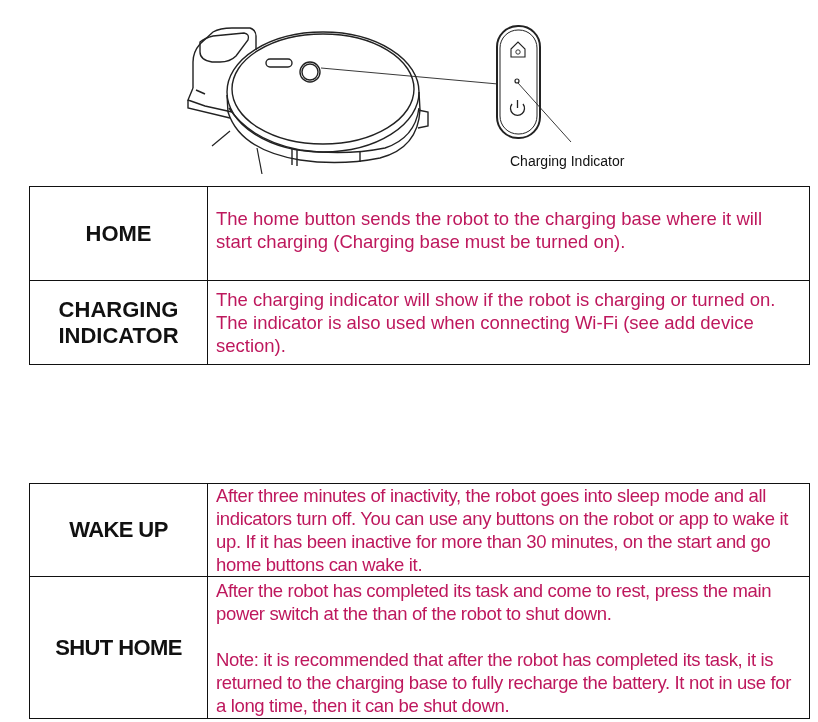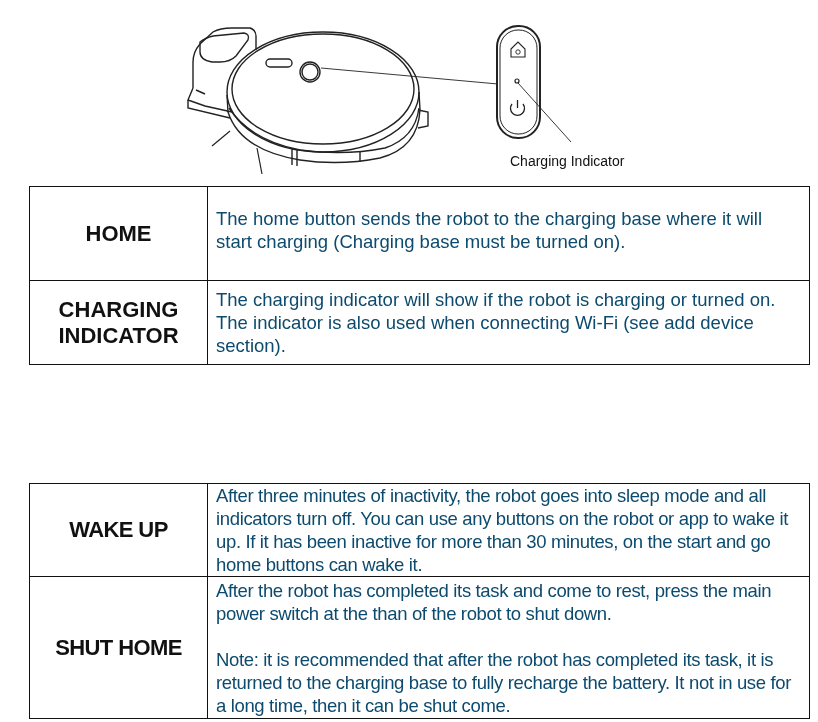--- a/index.html
+++ b/index.html
@@ -3,21 +3,21 @@
 <meta charset="utf-8">
 <style>
   html, body { margin: 0; padding: 0; background: #ffffff; }
   body { width: 818px; height: 722px; position: relative; overflow: hidden; font-family: "Liberation Sans", sans-serif; color: #111; }
   .figure { position: absolute; left: 0; top: 0; width: 818px; height: 180px; }
   .figure svg { position: absolute; left: 0; top: 0; }
   .callout-label { position: absolute; left: 510px; top: 153px; font-size: 14px; color: #111; font-family: "Liberation Sans", sans-serif; }
   table.spec { position: absolute; border-collapse: collapse; left: 29px; width: 781px; table-layout: fixed; }
   table.spec td { border: 1.5px solid #111; vertical-align: middle; padding: 0; }
   table.spec td.term { width: 177px; text-align: center; font-weight: bold; font-size: 22px; line-height: 26px; color: #111; }
-  table.spec td.desc { font-size: 18.5px; line-height: 23px; padding: 0 6px 0 8px; color: #0c4a6e; }
+  table.spec td.desc { font-size: 18.5px; line-height: 23px; padding: 0 6px 0 8px; color: #be185d; }
   #table1 { top: 186px; padding-left: 13px; }
   #table2 { top: 483px; }
   .desc p { margin: 0; }
   .desc p + p { margin-top: 23px; }
   .condensed { letter-spacing: -0.35px; }
   .condensed-term { letter-spacing: -0.6px; }
 </style>
 </head>
 <body>
 
@@ -88,17 +88,17 @@
       <tr style="height:93px;">
     <td class="term condensed-term">WAKE UP</td>
     <td class="desc condensed">
           <p>After three minutes of inactivity, the robot goes into sleep mode and all indicators turn off. You can use any buttons on the robot or app to wake it up. If it has been inactive for more than 30 minutes, on the start and go home buttons can wake it.</p>
         </td>
   </tr>
   <tr style="height:142px;">
     <td class="term condensed-term">SHUT HOME</td>
     <td class="desc condensed">
       <p>After the robot has completed its task and come to rest, press the main power switch at the than of the robot to shut down.</p>
-      <p>Note: it is recommended that after the robot has completed its task, it is returned to the charging base to fully recharge the battery. It not in use for a long time, then it can be shut come.</p>
+      <p>Note: it is recommended that after the robot has completed its task, it is returned to the charging base to fully recharge the battery. It not in use for a long time, then it can be shut down.</p>
     </td>
   </tr>
 </tbody>
   </table>
 
 </body></html>

